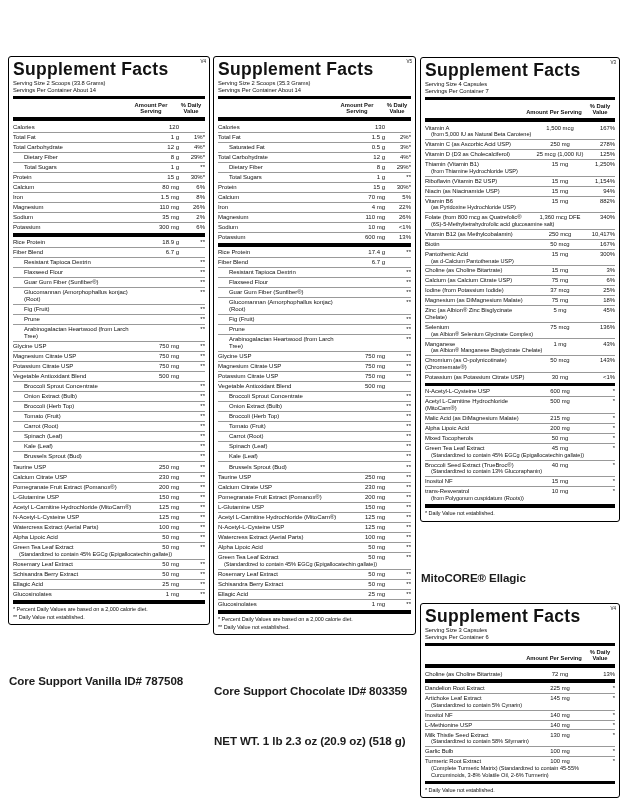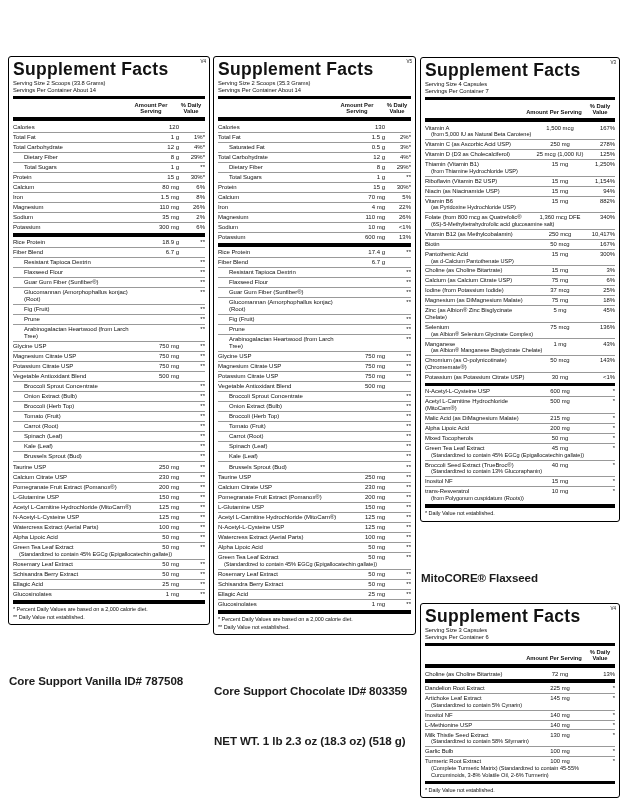--- a/index.html
+++ b/index.html
@@ -733,21 +733,21 @@
           </div>
         </div>
       <div class="bar"></div>
       <div class="foot">
         <div>* Percent Daily Values are based on a 2,000 calorie diet.</div>
         <div>** Daily Value not established.</div>
       </div>
     </div>
     <div class="product">
       <div>Core Support Chocolate ID# 803359</div>
-      <div>NET WT. 1 lb 2.3 oz (18.3 oz) (518 g)</div>
+      <div>NET WT. 1 lb 2.3 oz (20.9 oz) (518 g)</div>
     </div>
   </section>
 
   <section class="panel cap" style="left:420px;top:13px;width:200px;">
     <div class="box">
       <div class="sf-title">
         <span class="t">Supplement Facts</span>
         <span class="v">V3</span>
       </div>
       <div class="serving">Serving Size 4 Capsules</div>
@@ -974,21 +974,21 @@
             </div>
             <div class="nt">(from Polygonum cuspidatum (Roots))</div>
           </div>
         </div>
       <div class="bar"></div>
       <div class="foot">
         <div>* Daily Value not established.</div>
       </div>
     </div>
     <div class="product">
-      <div>MitoCORE® Flaxseed</div>
+      <div>MitoCORE® Ellagic</div>
       <div>ID# 117028   28 Capsules</div>
     </div>
   </section>
 
   <section class="panel cap" style="left:420px;top:559px;width:200px;">
     <div class="box">
       <div class="sf-title">
         <span class="t">Supplement Facts</span>
         <span class="v">V4</span>
       </div>

